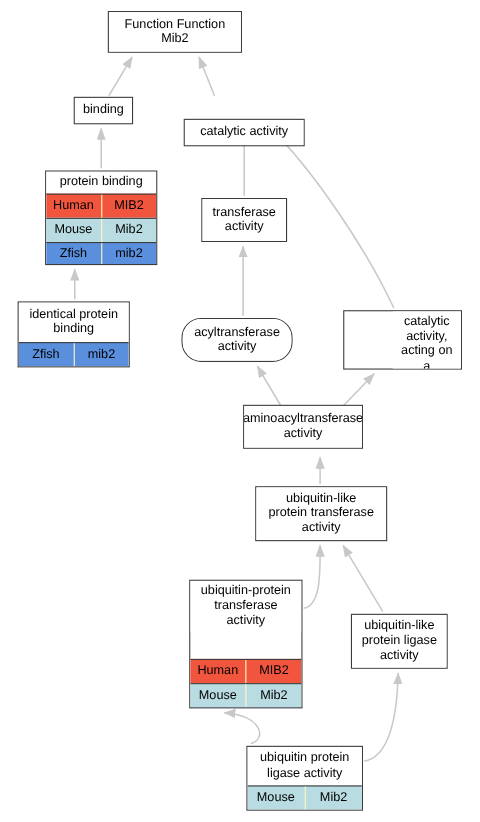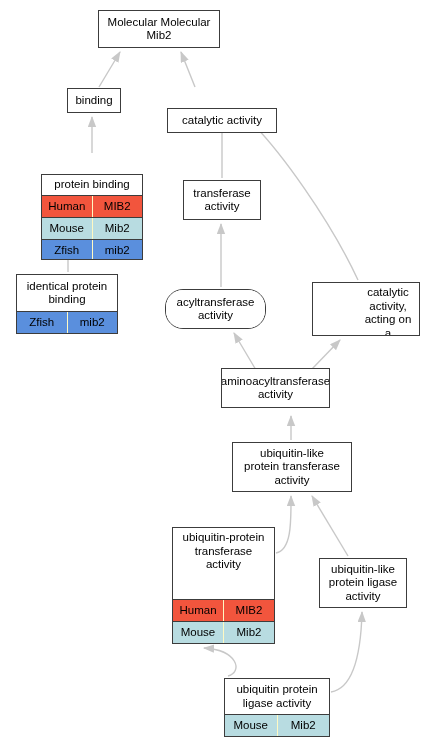--- a/index.html
+++ b/index.html
@@ -92,30 +92,30 @@
         <path d="M 311 370 L 340 340" fill="none" stroke="#c8c8c8" stroke-width="1.4" marker-end="url(#arrow)"></path>
         <path d="M 291 440 L 291 416" fill="none" stroke="#c8c8c8" stroke-width="1.4" marker-end="url(#arrow)"></path>
         <path d="M 276 553 C 292 550 291 520 291 496" fill="none" stroke="#c8c8c8" stroke-width="1.4" marker-end="url(#arrow)"></path>
         <path d="M 348 556 L 312 496" fill="none" stroke="#c8c8c8" stroke-width="1.4" marker-end="url(#arrow)"></path>
         <path d="M 228 676 C 243 672 238 650 204 648" fill="none" stroke="#c8c8c8" stroke-width="1.4" marker-end="url(#arrow)"></path>
         <path d="M 331 692 C 355 688 361 650 362 612" fill="none" stroke="#c8c8c8" stroke-width="1.4" marker-end="url(#arrow)"></path>
       </g>
   </svg>
   <div id="node-layer">
       <div class="node" style="left: 98px; top: 10px; width: 122px; height: 38px;">
-        <div class="node-title">Molecular Molecular
+        <div class="node-title">Function Function
 Mib2</div>
       </div>
       <div class="node" style="left: 67px; top: 88px; width: 54px; height: 25px;">
         <div class="node-title">binding</div>
       </div>
       <div class="node" style="left: 167px; top: 88px; width: 110px; height: 25px; margin-top: 20px;">
         <div class="node-title">catalytic activity</div>
       </div>
-      <div class="node" style="left: 41px; top: 155px; width: 102px; height: 86px; margin-top: 19px;">
+      <div class="node" style="left: 41px; top: 155px; width: 102px; height: 86px;">
         <div class="node-title">protein binding</div>
         <div class="node-rows">
           <div class="gene-row" style="background: rgb(242, 85, 61);">
             <div class="gene-cell left">Human</div>
             <div class="gene-cell">MIB2</div>
           </div>
           <div class="gene-row" style="background: rgb(184, 220, 225);">
             <div class="gene-cell left">Mouse</div>
             <div class="gene-cell">Mib2</div>
           </div>

